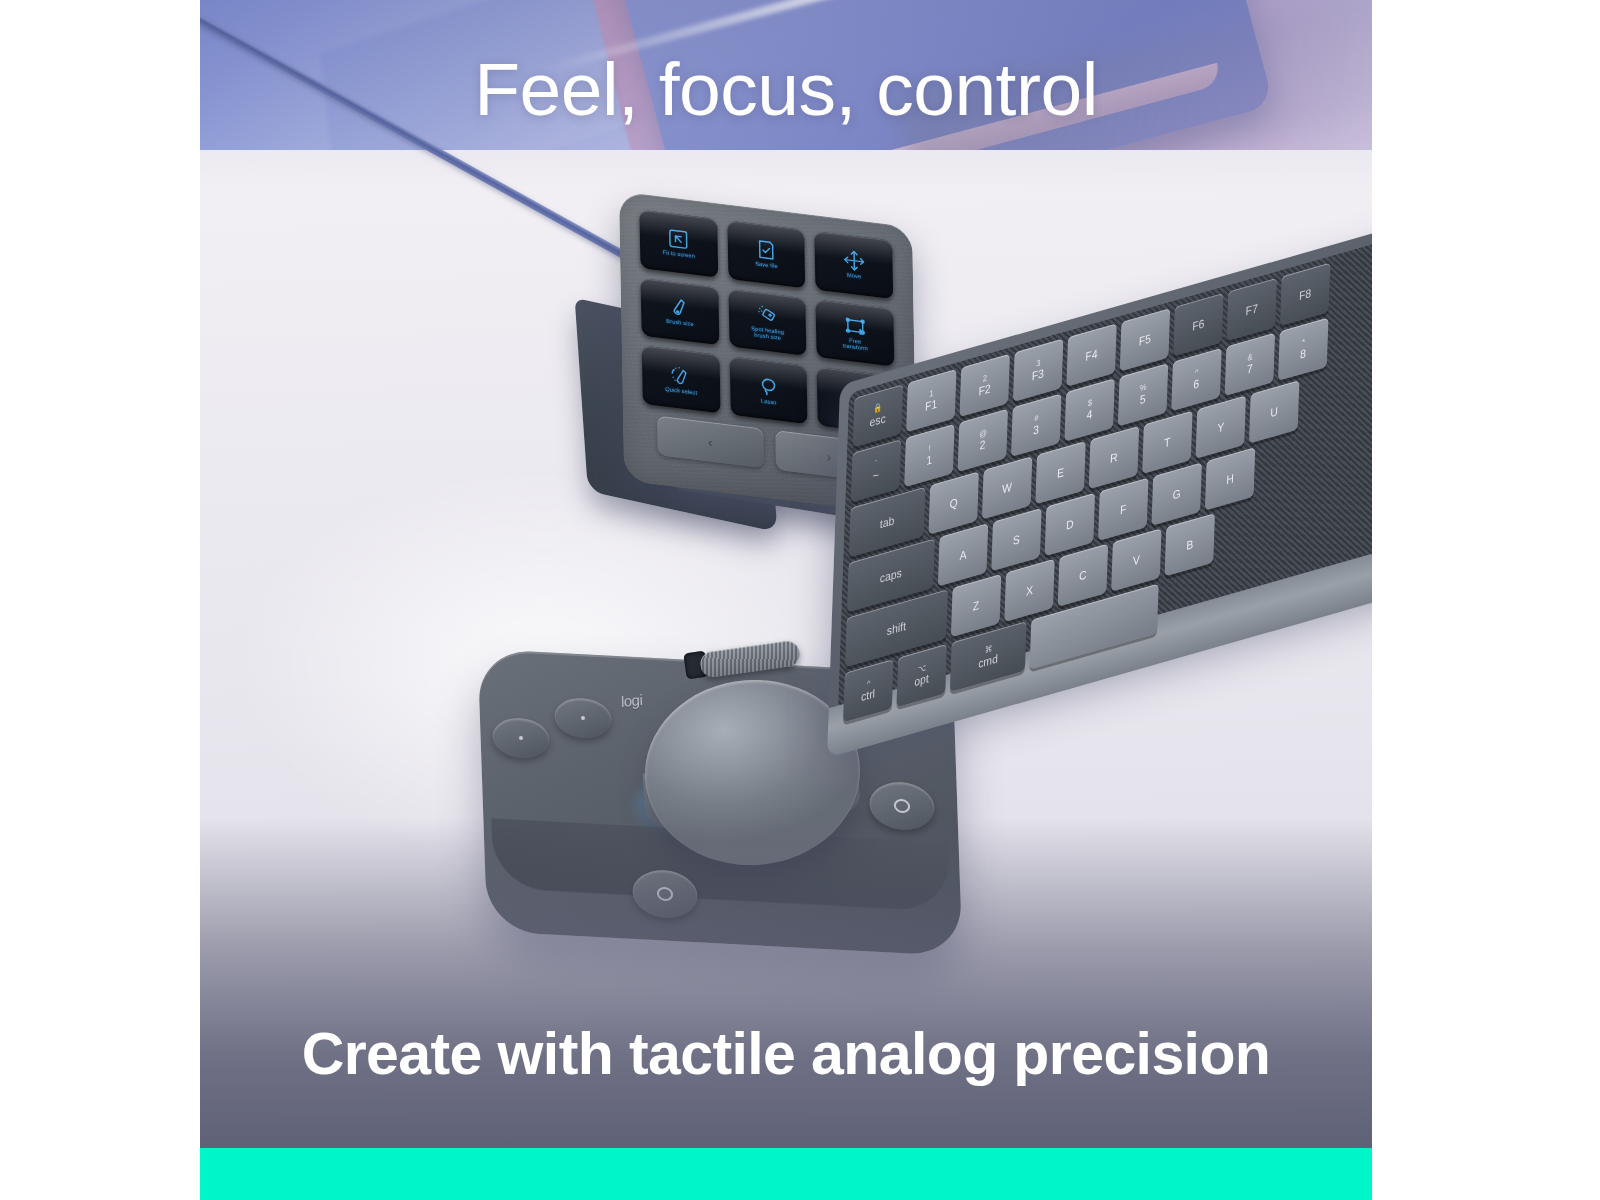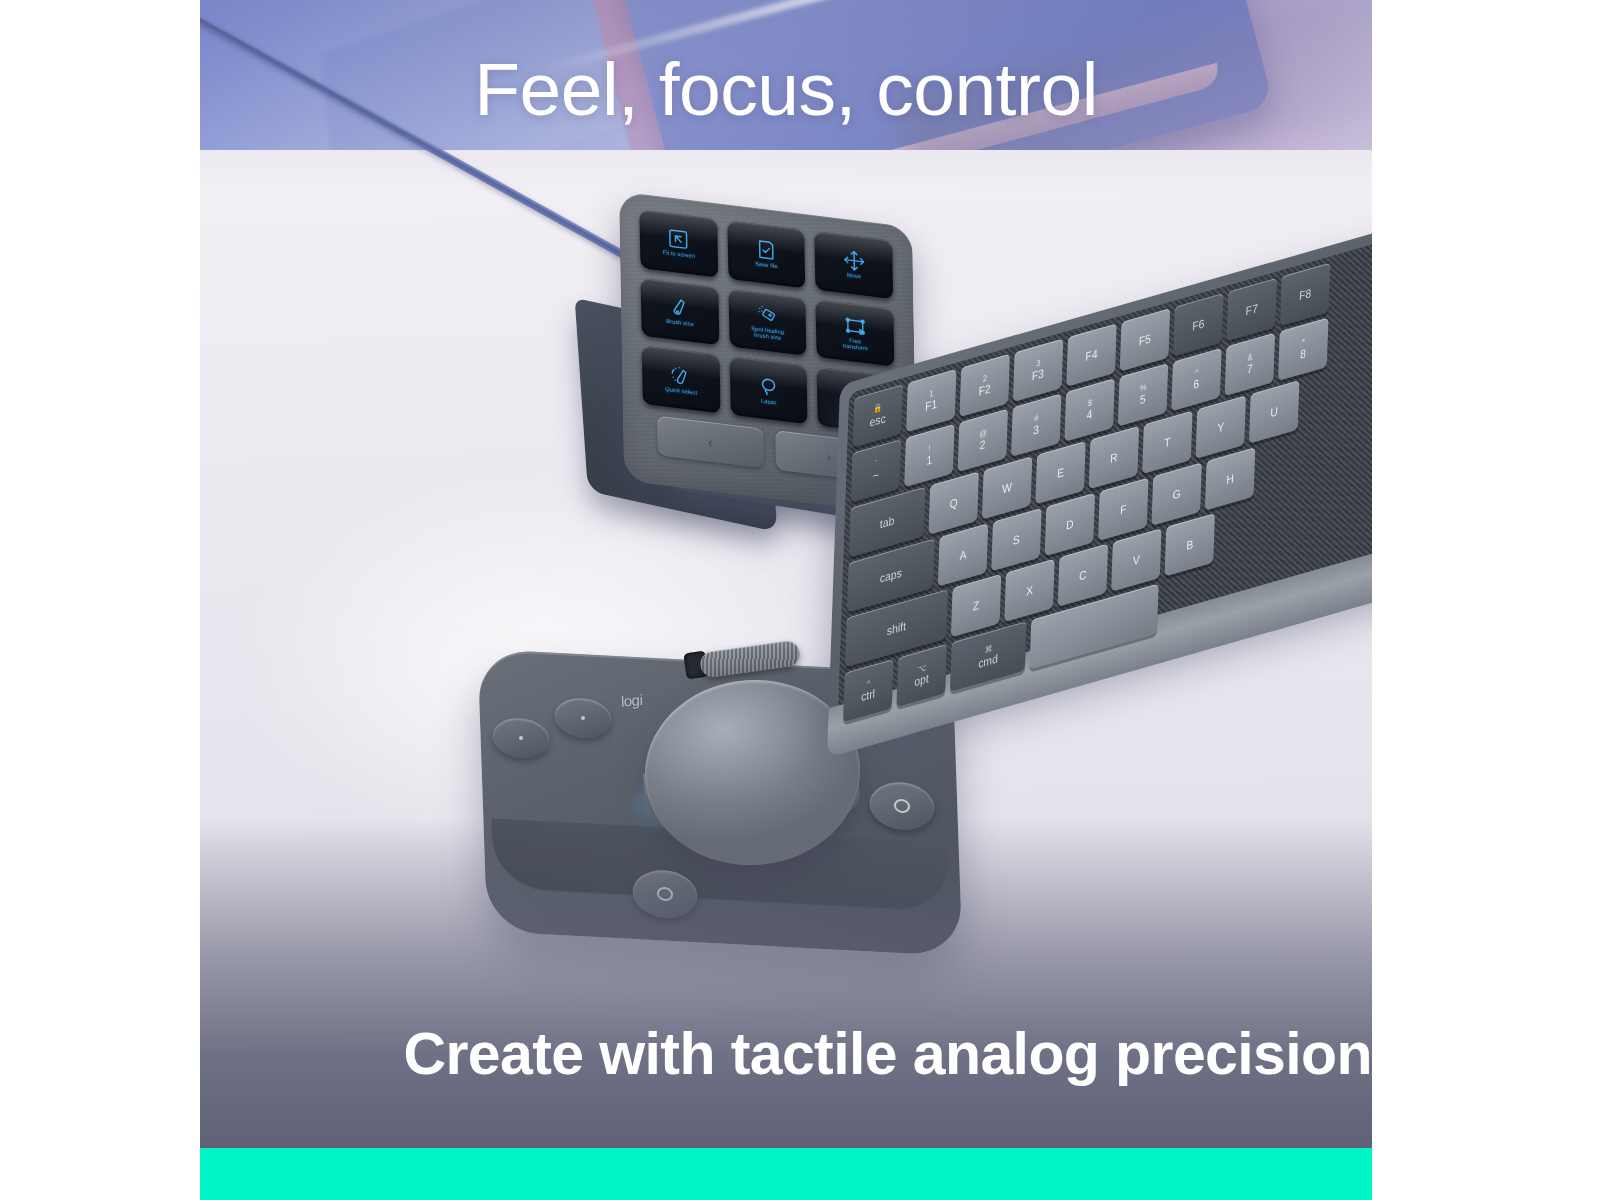--- a/index.html
+++ b/index.html
@@ -280,21 +280,21 @@
     background:linear-gradient(180deg, rgba(70,78,140,.18), rgba(70,78,140,0));
     pointer-events:none;
   }
   #headline{
     position:absolute; left:0; top:46px; width:100%;
     text-align:center; color:#ffffff; font-size:75px; font-weight:400;
     letter-spacing:-.5px; text-shadow:0 2px 10px rgba(60,64,110,.25);
   }
   #tagline{
     position:absolute; left:0; bottom:60px; width:100%;
-    text-align:right; color:#ffffff; font-size:59px; font-weight:700;
+    text-align:center; color:#ffffff; font-size:59px; font-weight:700;
     letter-spacing:-.6px;
   }
   #accent-bar{
     position:absolute; left:200px; top:1148px; width:1172px; height:52px;
     background:#00f5c8;
   }
 </style>
 </head>
 <body>
 

